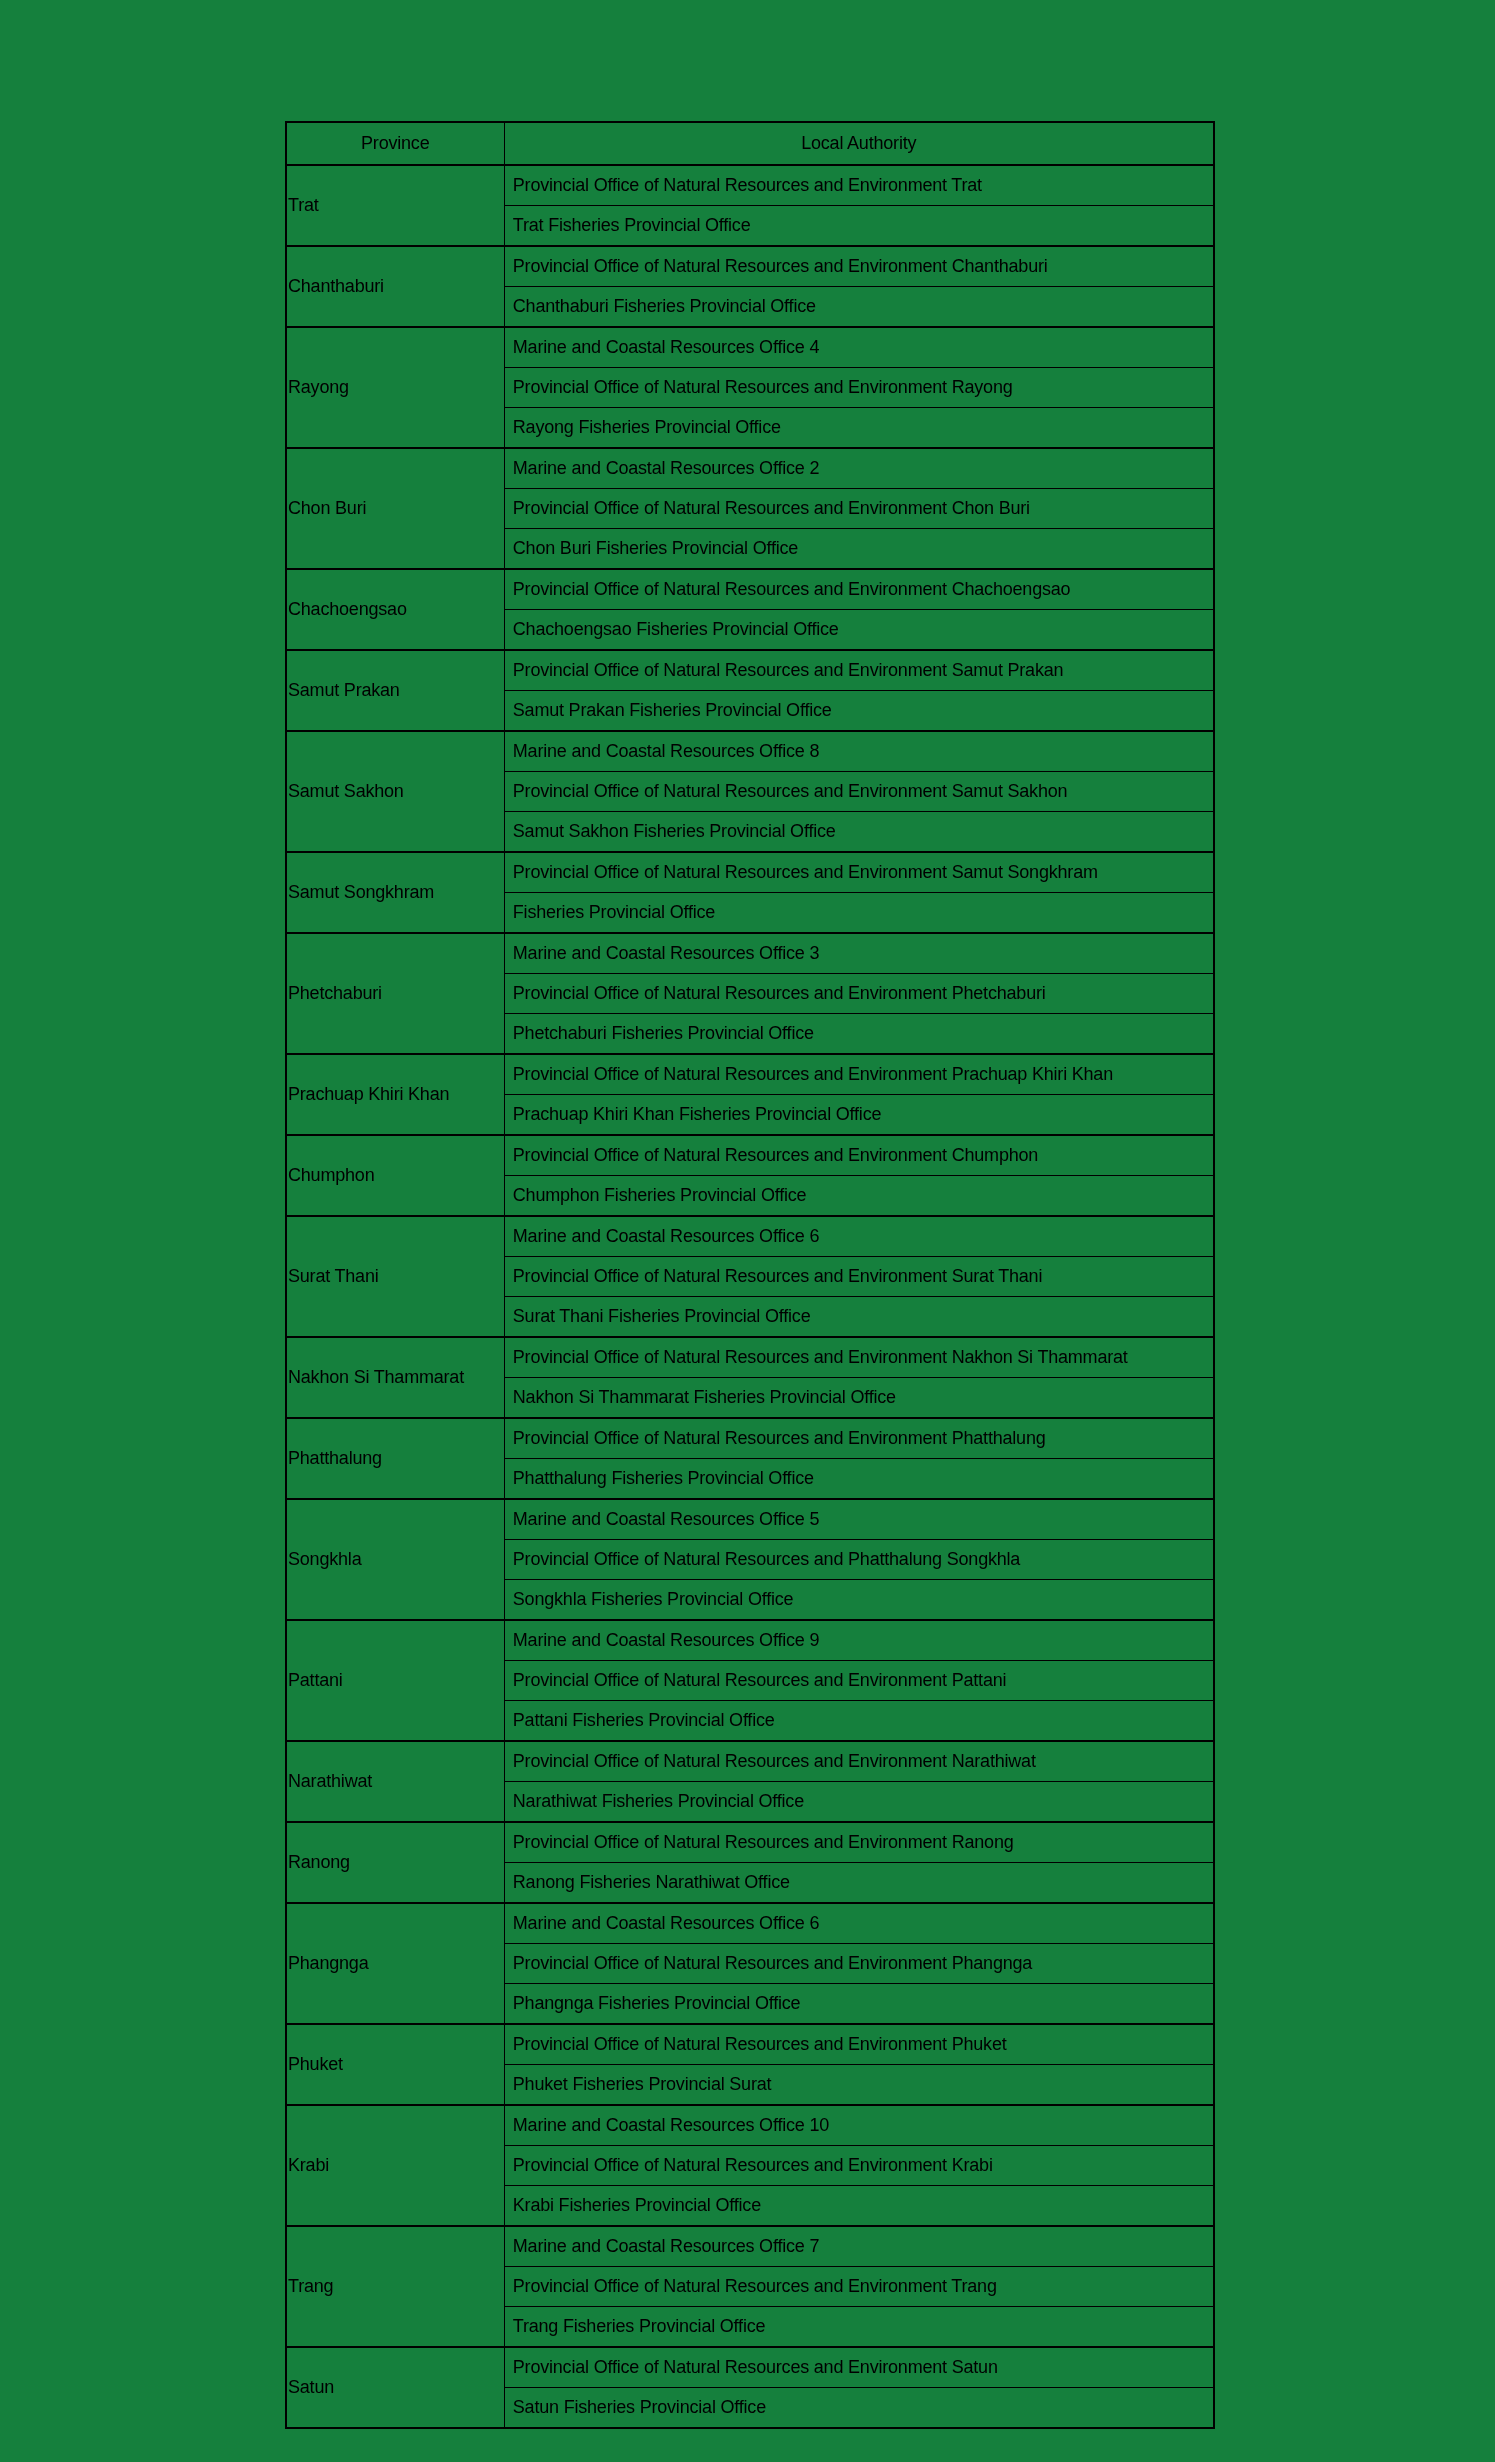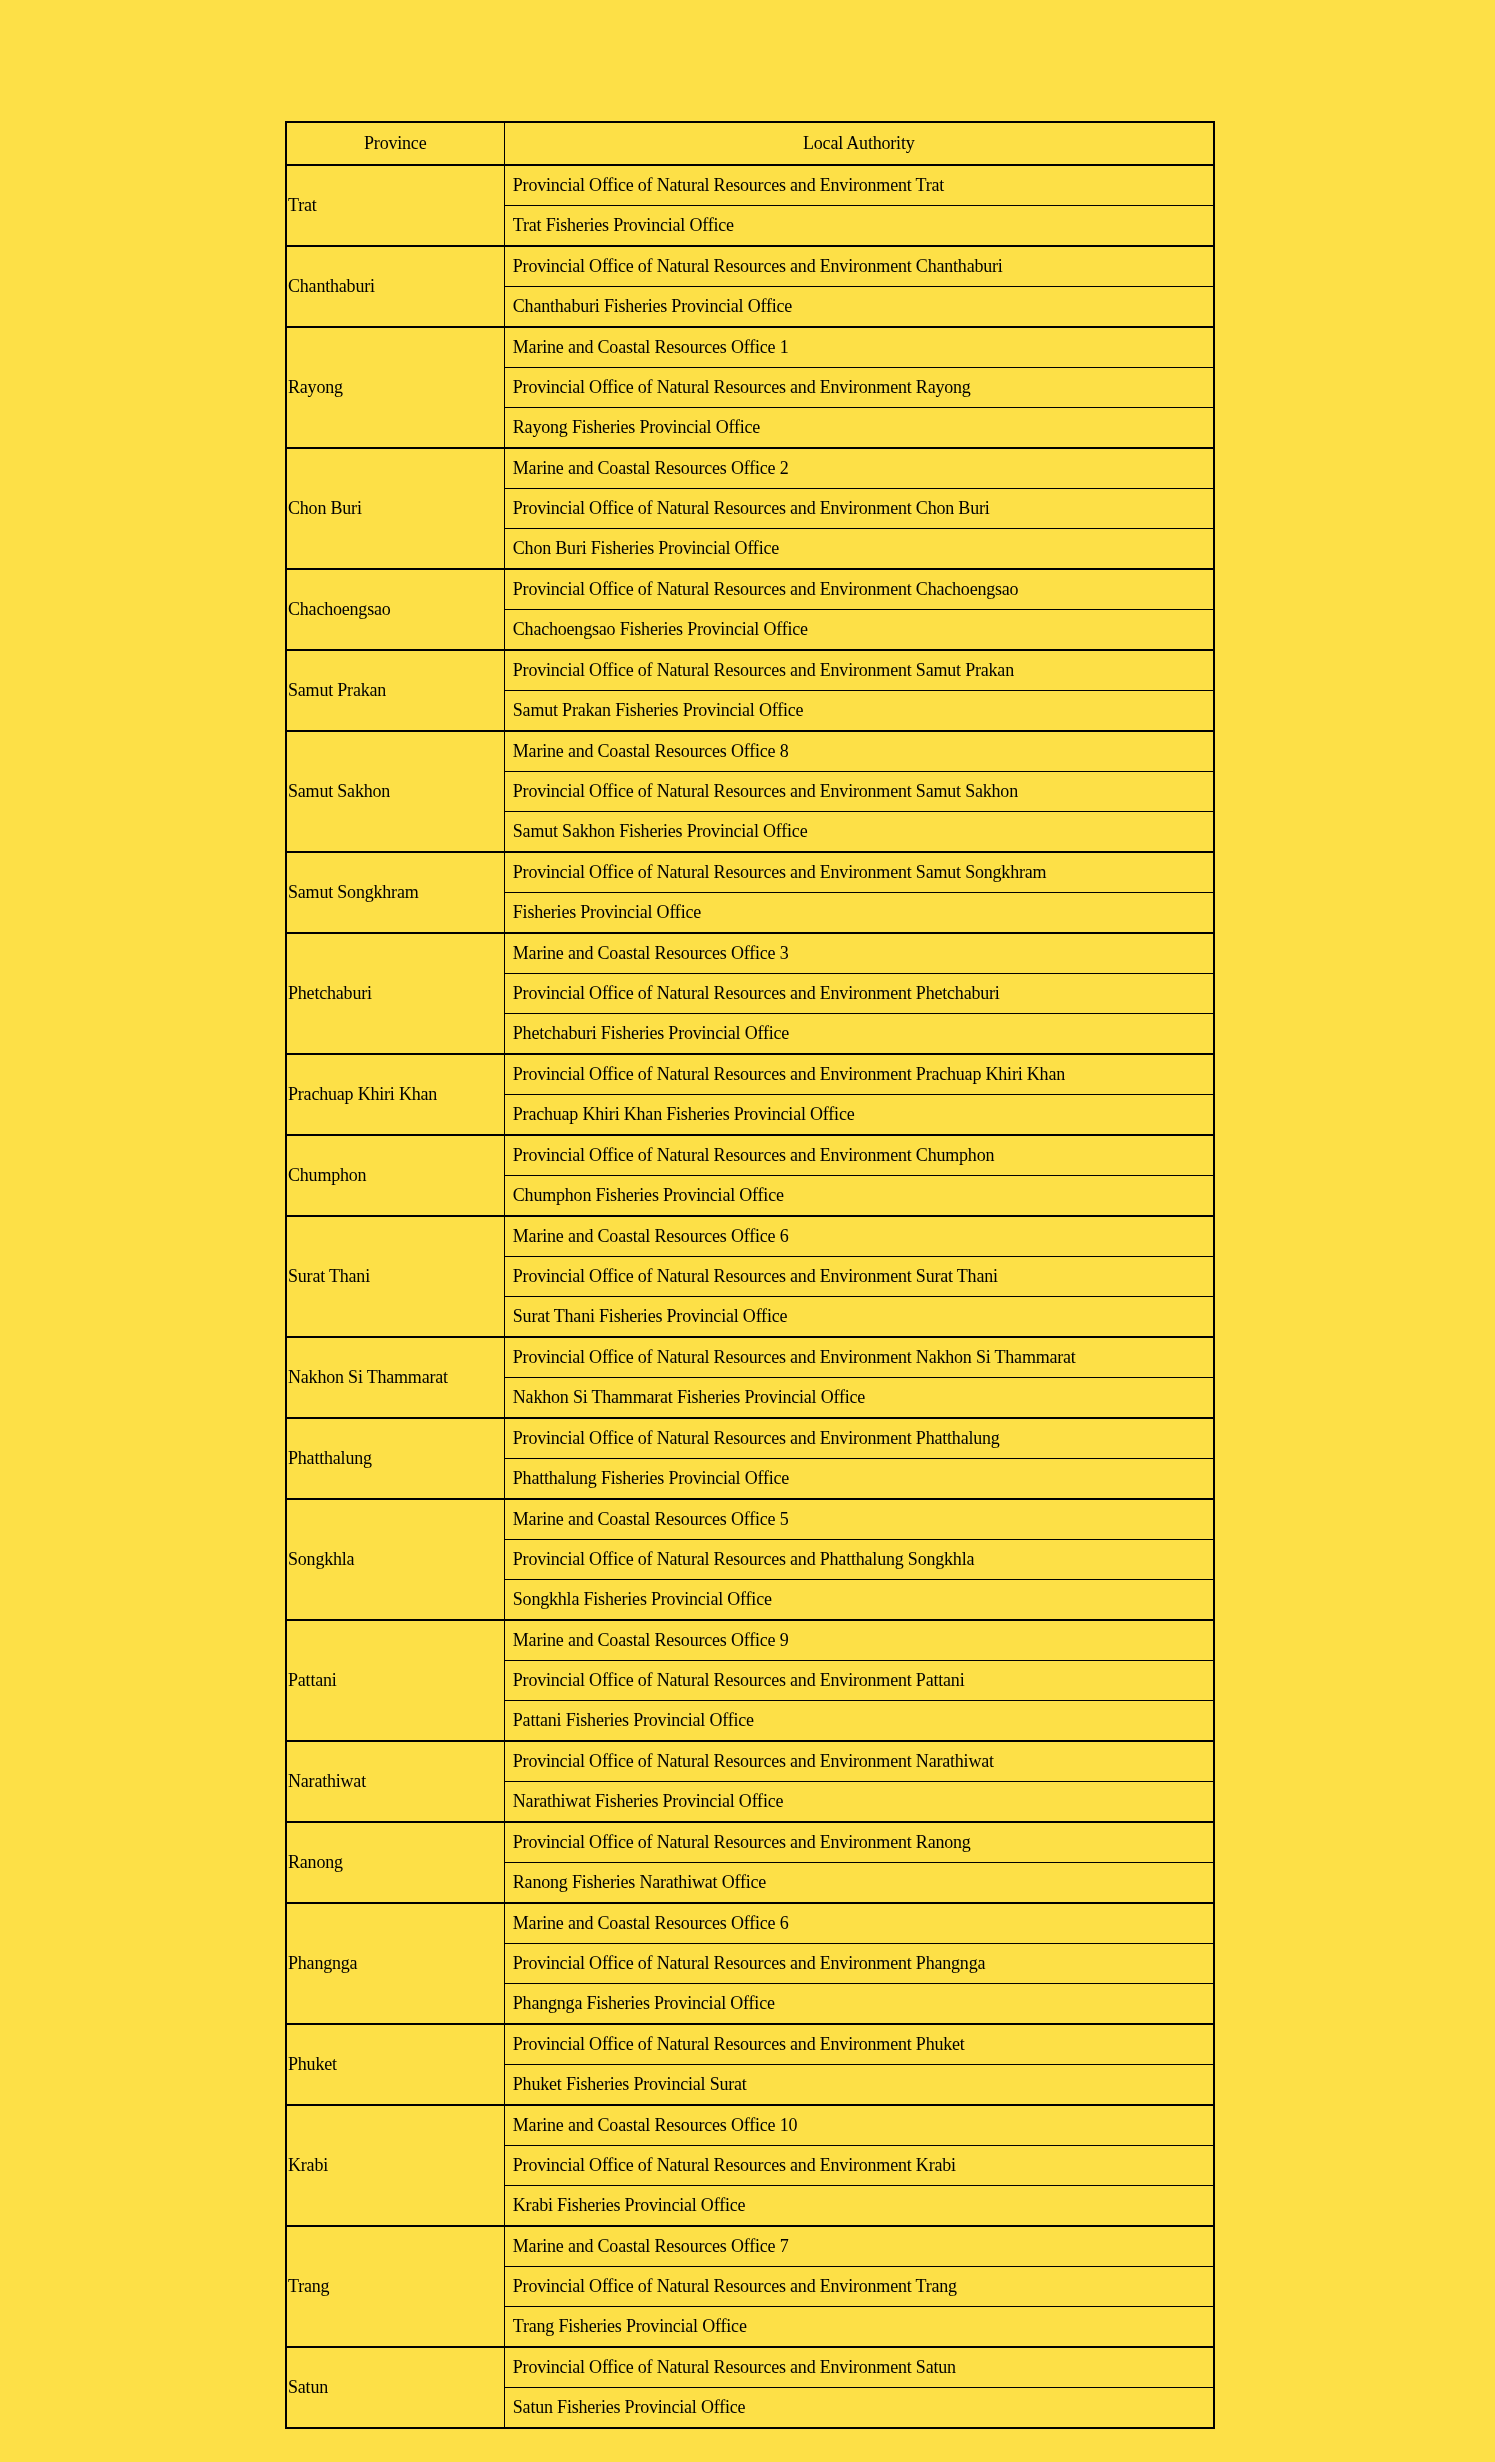--- a/index.html
+++ b/index.html
@@ -4,22 +4,22 @@
 <style>
   html, body {
     margin: 0;
     padding: 0;
     background: #ffffff;
   }
   .page {
     position: relative;
     width: 1495px;
     height: 2462px;
-    background: #fde047;
-    font-family: Liberation Serif, serif;
+    background: #15803d;
+    font-family: Liberation Sans, sans-serif;
     color: #000000;
   }
   table.authority-table {
     position: absolute;
     left: 285px;
     top: 121px;
     width: 928px;
     border-collapse: collapse;
     table-layout: fixed;
     border: 2.1px solid #000000;
@@ -85,21 +85,21 @@
         </tr>
         <tr>
           <td class="province" rowspan="2">Chanthaburi</td>
           <td class="authority">Provincial Office of Natural Resources and Environment Chanthaburi</td>
         </tr>
         <tr>
           <td class="authority group-end">Chanthaburi Fisheries Provincial Office</td>
         </tr>
         <tr>
           <td class="province" rowspan="3">Rayong</td>
-          <td class="authority">Marine and Coastal Resources Office 1</td>
+          <td class="authority">Marine and Coastal Resources Office 4</td>
         </tr>
         <tr>
           <td class="authority">Provincial Office of Natural Resources and Environment Rayong</td>
         </tr>
         <tr>
           <td class="authority group-end">Rayong Fisheries Provincial Office</td>
         </tr>
         <tr>
           <td class="province" rowspan="3">Chon Buri</td>
           <td class="authority">Marine and Coastal Resources Office 2</td>

